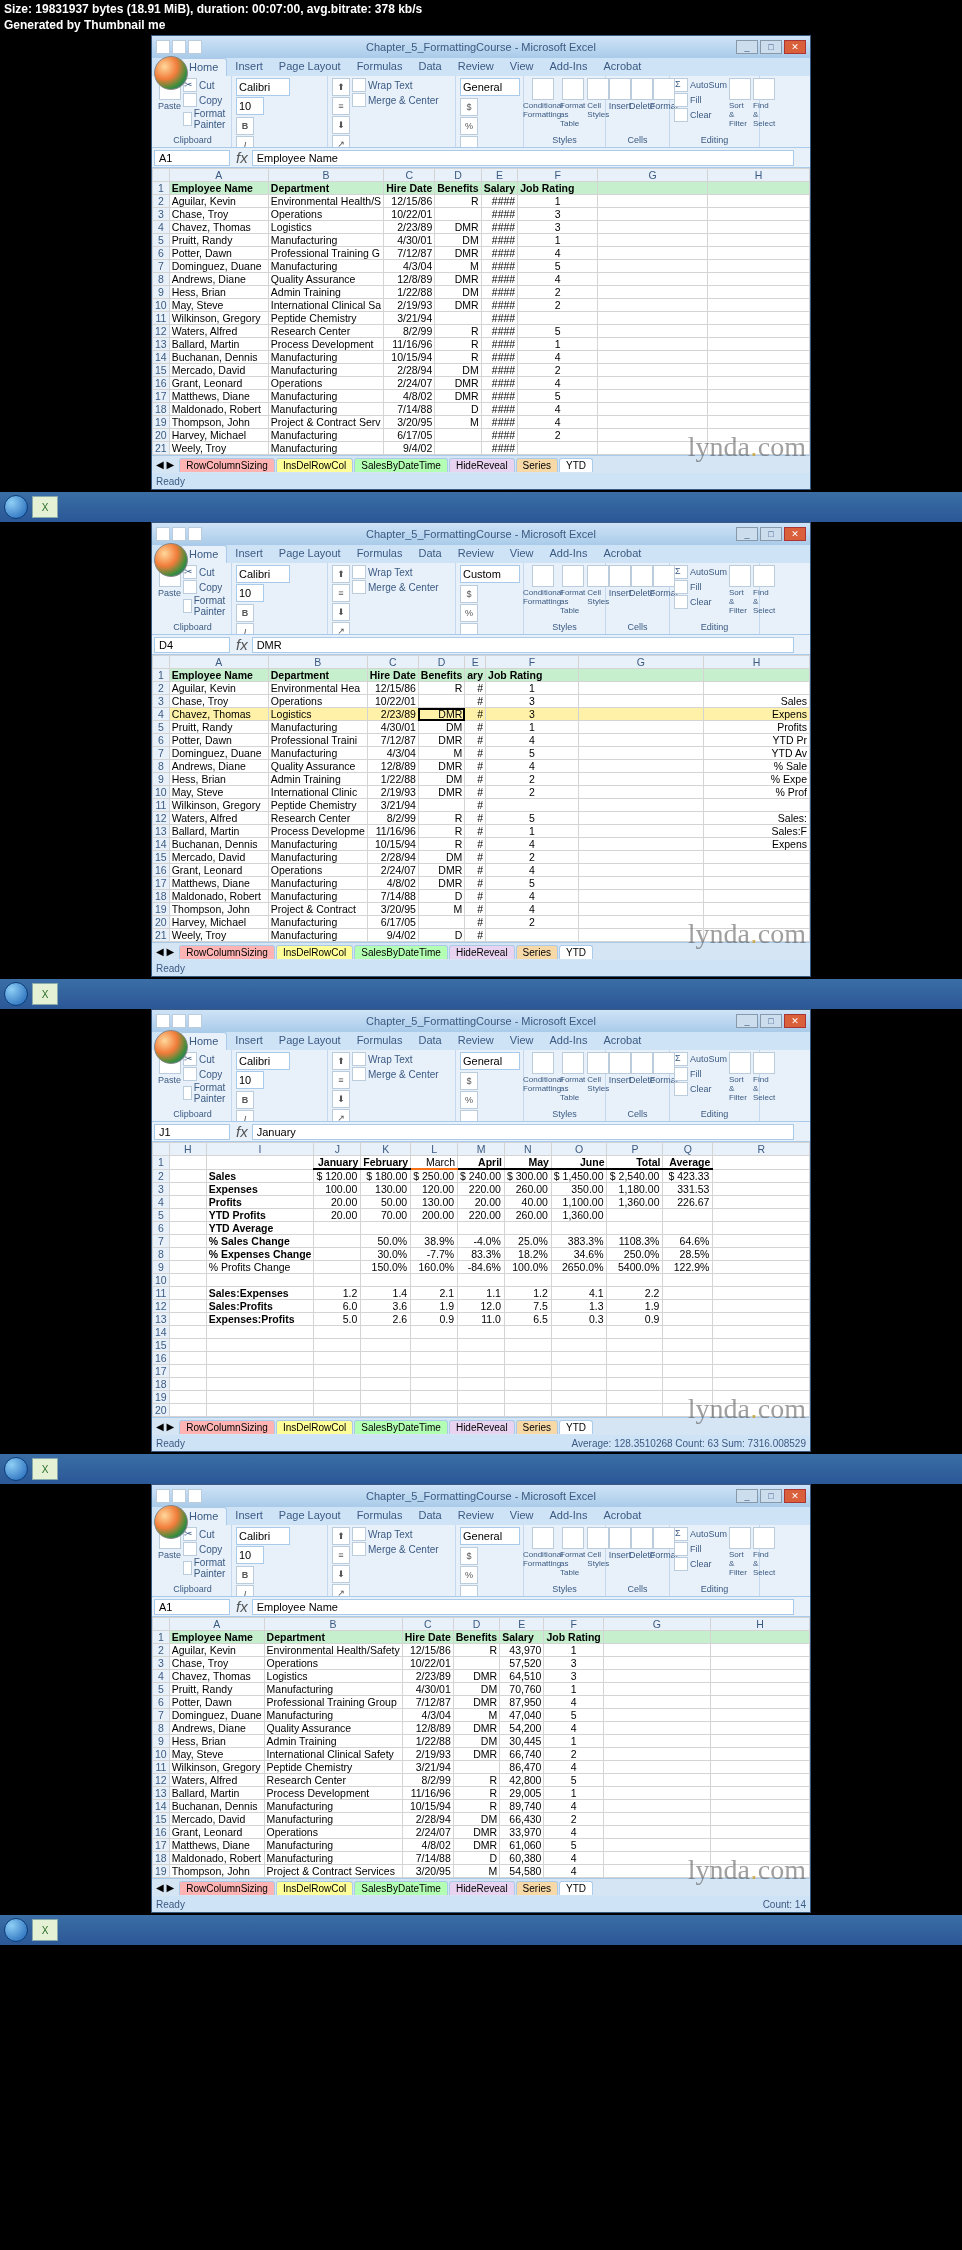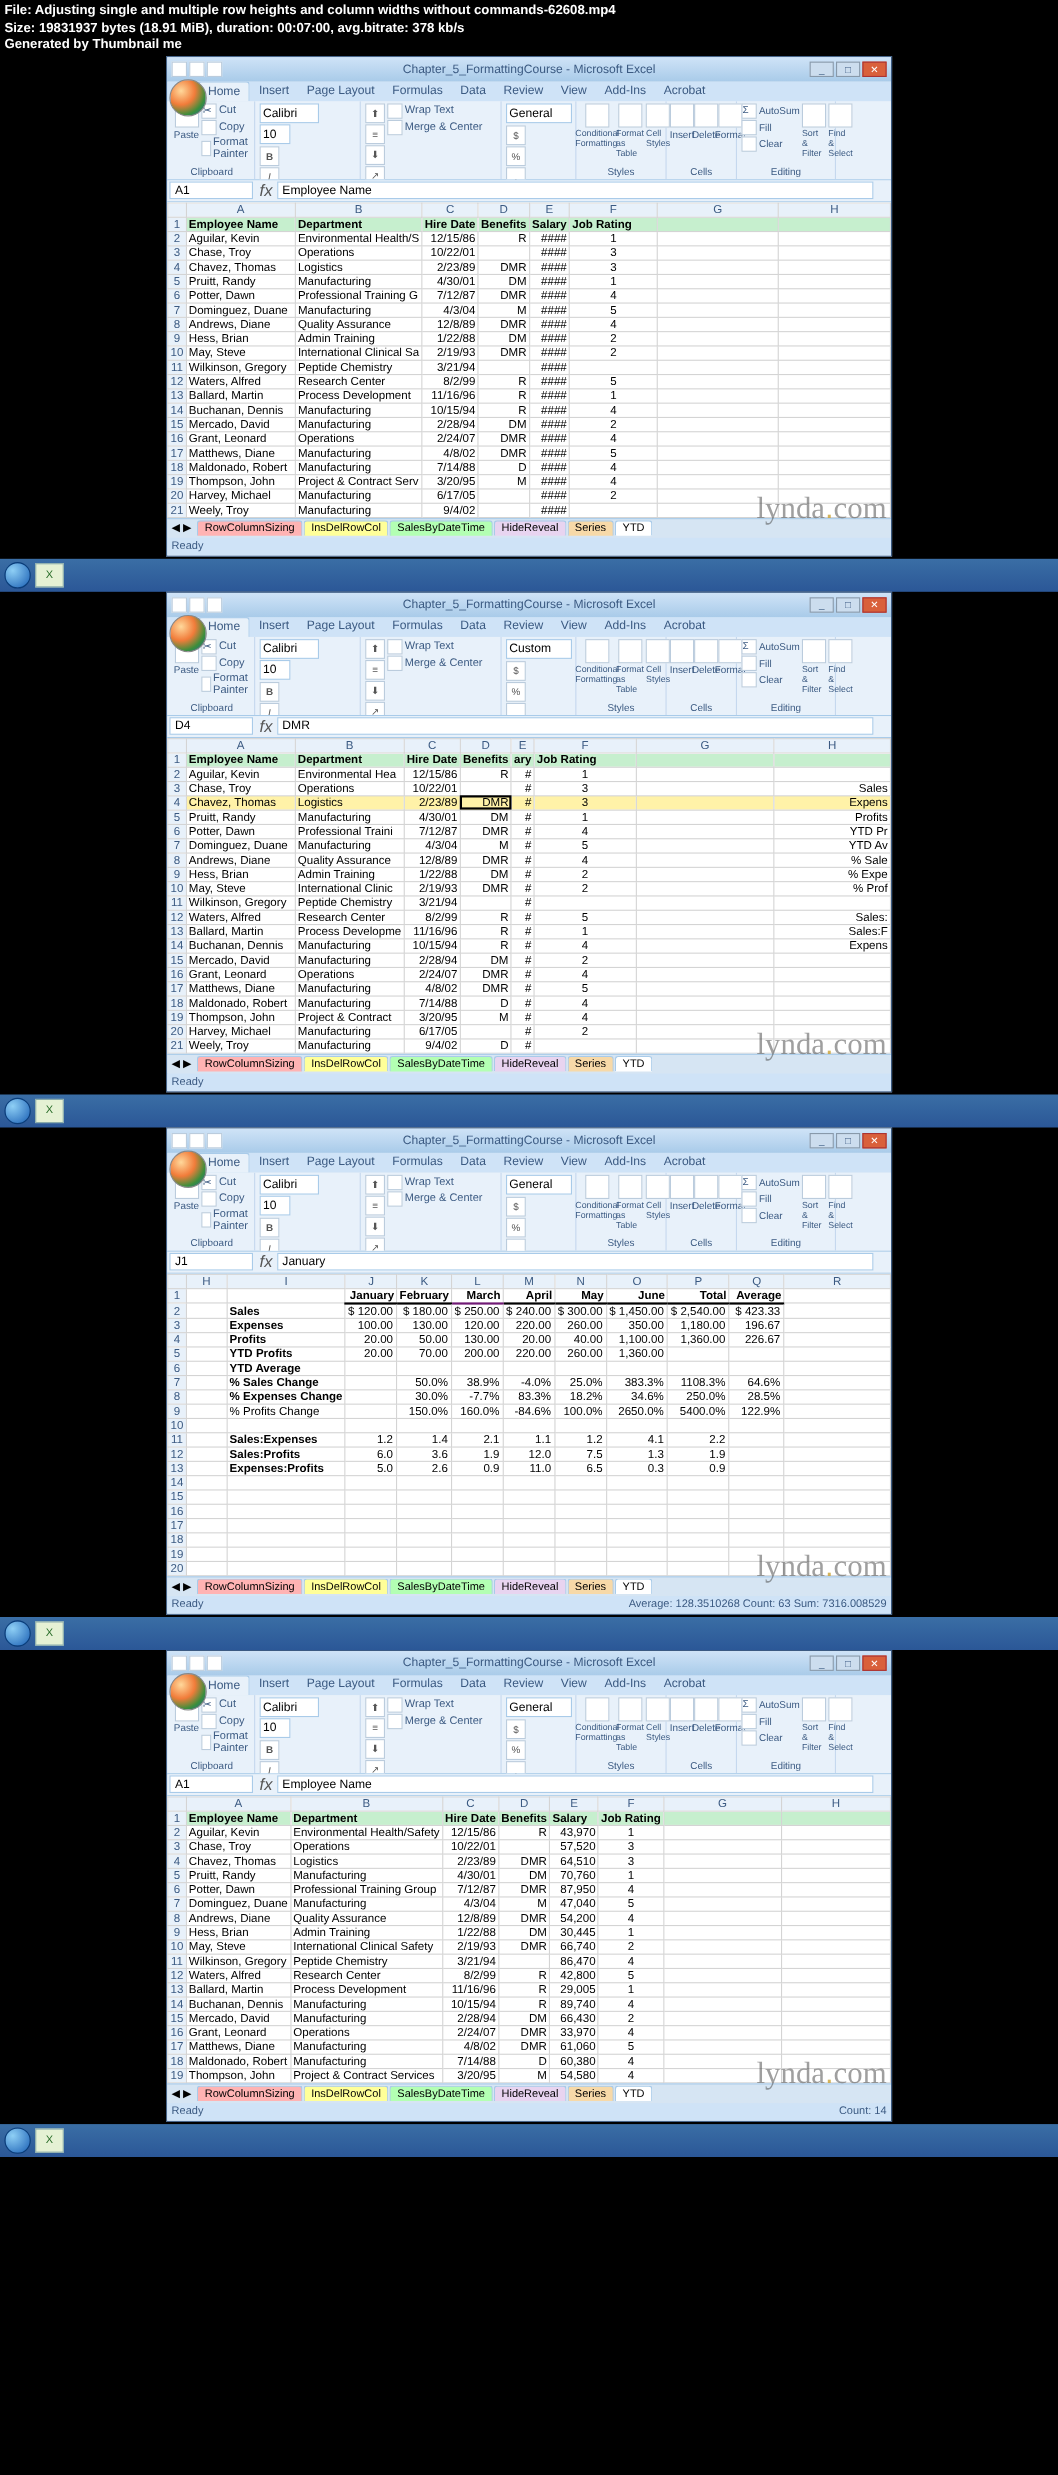--- a/index.html
+++ b/index.html
@@ -56,21 +56,20 @@
 .status { height:16px; background:#cfe3f7; font-size:10px; color:#3b5a82; display:flex; align-items:center; justify-content:space-between; padding:0 4px; }
 .watermark { position:absolute; right:4px; bottom:26px; font-family:Georgia,serif; font-size:28px; color:rgba(80,80,80,0.55); pointer-events:none; font-weight: 300;}
 .watermark .d { color:rgba(200,160,50,0.8); }
 .tall-hdr td { height:28px; vertical-align:middle; }
 .num-col { text-align:right; padding-right:3px !important; }
 </style>
 </head>
 <body>
 
 <div class="meta">
-  <div>File: Adjusting single and multiple row heights and column widths without commands-62608.mp4</div>
   <div>Size: 19831937 bytes (18.91 MiB), duration: 00:07:00, avg.bitrate: 378 kb/s</div>
   <div>Generated by Thumbnail me</div>
 </div>
 
 <div id="shots">
     <div class="shot">
 
   <div class="title">
     <div class="qat">
           <span class="sic"></span>
@@ -1081,21 +1080,21 @@
               <th class="" style="width:56px">P</th>
               <th class="" style="width:50px">Q</th>
               <th class="" style="width:100px">R</th>
             </tr>
             <tr>
               <th class="rh">1</th>
               <td></td>
               <td></td>
               <td class="r" style="font-weight:bold;border-bottom:2px solid #000">January</td>
               <td class="r" style="font-weight:bold;border-bottom:2px solid #000">February</td>
-              <td class="r" style="font-weight:bold;border-bottom:2px solid #701a75">March</td>
+              <td class="r" style="font-weight:normal;border-bottom:2px solid #f97316">March</td>
               <td class="r" style="font-weight:bold;border-bottom:2px solid #000">April</td>
               <td class="r" style="font-weight:bold;border-bottom:2px solid #000">May</td>
               <td class="r" style="font-weight:bold;border-bottom:2px solid #000">June</td>
               <td class="r" style="font-weight:bold;border-bottom:2px solid #000">Total</td>
               <td class="r" style="font-weight:bold;border-bottom:2px solid #000">Average</td>
               <td></td>
             </tr>
             <tr>
               <th class="rh">2</th>
               <td></td>
@@ -1114,21 +1113,21 @@
               <th class="rh">3</th>
               <td></td>
               <td style="font-weight:bold">Expenses</td>
               <td class="num-col">100.00</td>
               <td class="num-col">130.00</td>
               <td class="num-col">120.00</td>
               <td class="num-col">220.00</td>
               <td class="num-col">260.00</td>
               <td class="num-col">350.00</td>
               <td class="num-col">1,180.00</td>
-              <td class="num-col">196.67</td>
+              <td class="num-col">331.53</td>
               <td></td>
             </tr>
             <tr>
               <th class="rh">4</th>
               <td></td>
               <td style="font-weight:bold">Profits</td>
               <td class="num-col">20.00</td>
               <td class="num-col">50.00</td>
               <td class="num-col">130.00</td>
               <td class="num-col">20.00</td>

